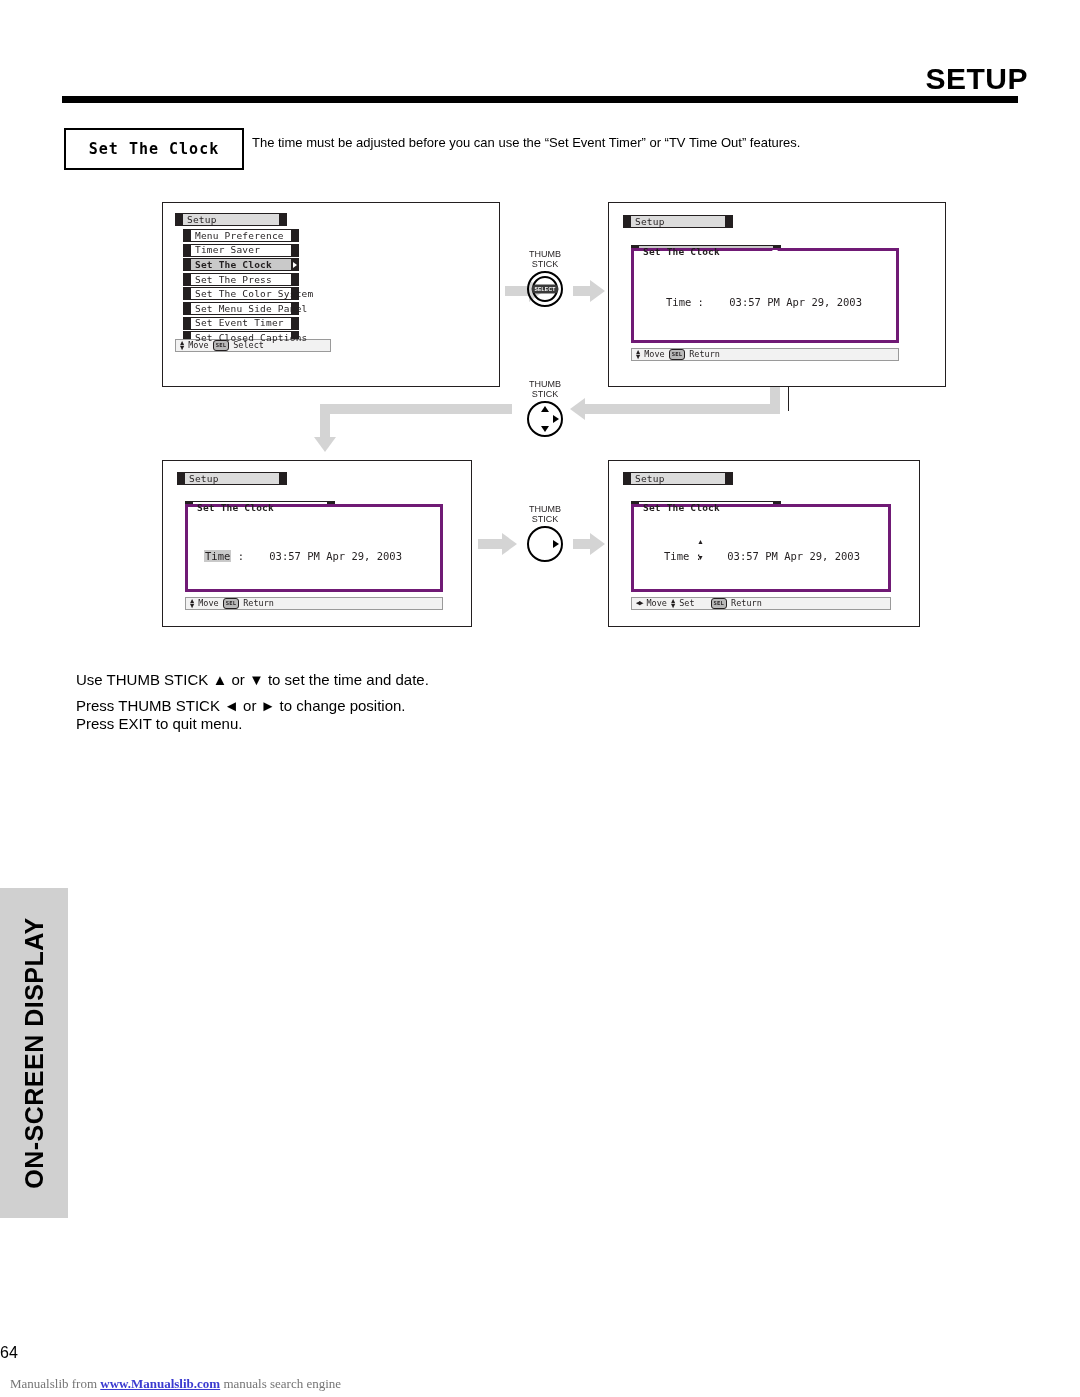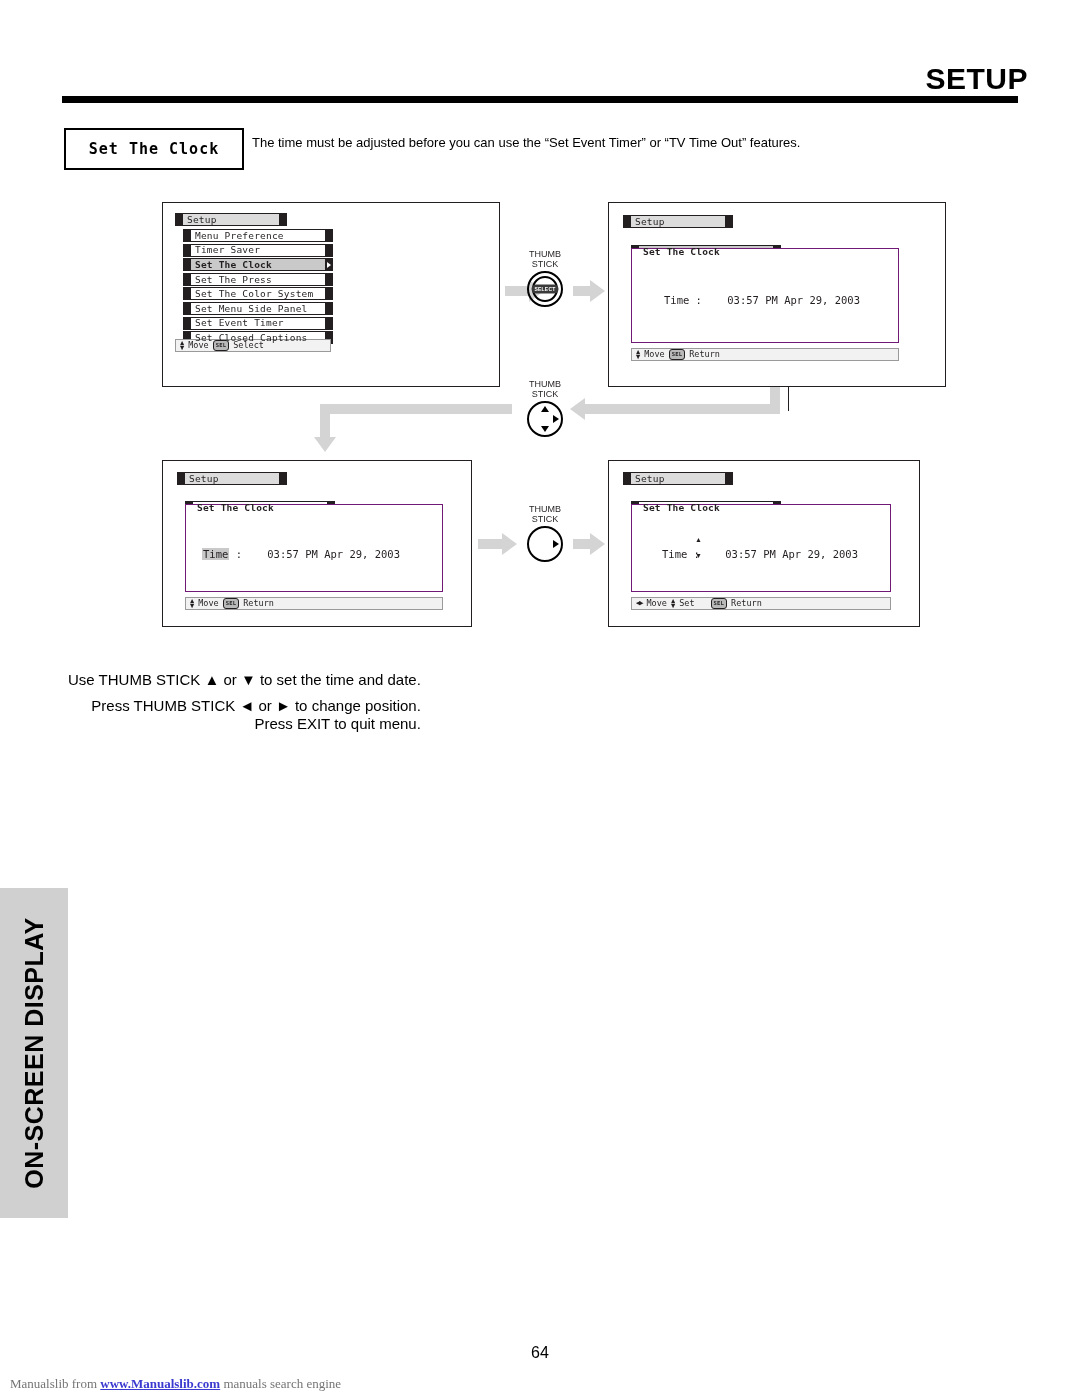--- a/index.html
+++ b/index.html
@@ -142,21 +142,21 @@
     transform: translateY(-50%);
     width: 0; height: 0;
     border-left: 3px solid transparent;
     border-right: 3px solid transparent;
     border-top: 4px solid #fff;
     z-index: 3;
   }
 
   
   #p1-title  { left: 12px; top: 10px;  width: 112px; }
-  #p1-list   { left: 20px; top: 26px;  width: 150px; }
+  #p1-list   { left: 20px; top: 26px;  width: 116px; }
   #p1-list .bar { margin-bottom: 1.6px; }
   #p1-foot   { left: 12px; top: 136px; width: 156px; }
 
   .footbar {
     position: relative;
     box-sizing: border-box;
     border: 1px solid #9a9a9a;
     background: #f2f2f2;
     height: 13px;
     display: flex;
@@ -186,21 +186,21 @@
     padding: 1.5px 2px;
     font-weight: bold;
     letter-spacing: 0.2px;
   }
 
   
   .clock-title { width: 110px; }
   .clock-sub   { width: 150px; }
   .clock-screen {
     position: absolute;
-    border: 1px solid #701a75;
+    border: 3px solid #701a75;
     background: #fff;
     box-sizing: border-box;
   }
   .clock-time {
     position: absolute;
     font-family: "DejaVu Sans Mono", monospace;
     font-size: 10.5px;
     white-space: nowrap;
     color: #231f20;
   }
@@ -306,25 +306,24 @@
     border-bottom: 4px solid transparent;
     border-left: 6px solid #000;
   }
 
   
   .hair { position: absolute; background: #231f20; }
 
   
   #instructions {
     position: absolute;
-    left: 68px;
+    left: 76px;
     top: 672px;
     font-size: 15px;
     line-height: 1.0;
-    text-align: right;
   }
   #instructions .line1 { margin-bottom: 11px; }
   #instructions .line2 { margin-bottom: 3px; }
 
   
   #side-tab {
     position: absolute;
     left: 0;
     top: 888px;
     width: 68px;
@@ -341,21 +340,21 @@
     font-size: 25px;
     font-weight: bold;
     letter-spacing: 0.5px;
   }
 
   
   #page-number {
     position: absolute;
     left: 0; right: 0;
     top: 1344px;
-    text-align: center;
+    text-align: left;
     font-size: 16px;
   }
   #dl-footer {
     position: absolute;
     left: 10px;
     top: 1376px;
     font-family: "Liberation Serif", serif;
     font-size: 13px;
     color: #757575;
     white-space: nowrap;

